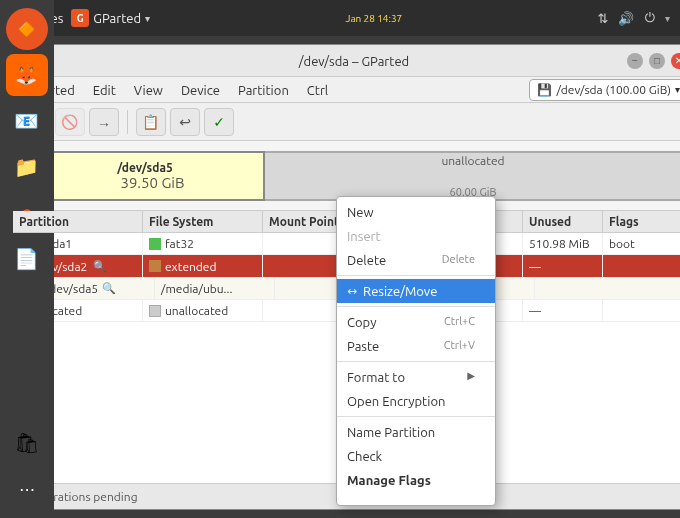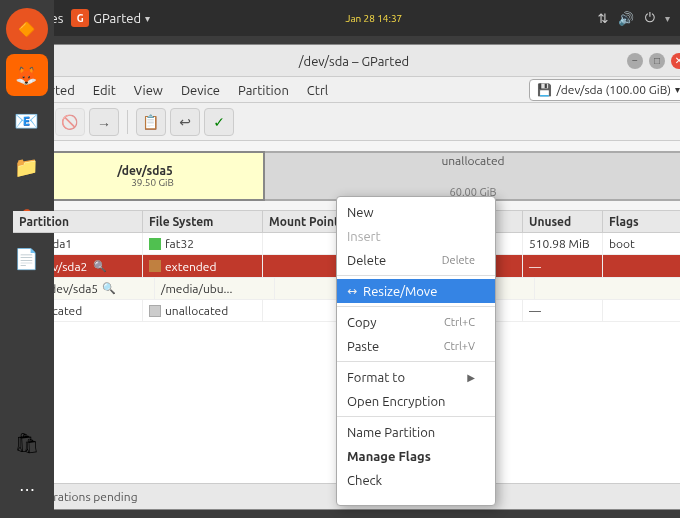--- a/index.html
+++ b/index.html
@@ -219,21 +219,20 @@
       min-width: 160px;
       z-index: 100;
       padding: 3px 0;
     }
     .ctx-item {
       padding: 5px 20px 5px 10px;
       font-size: 13px;
       color: #333;
       cursor: pointer;
       display: flex;
-      align-items: center;
       justify-content: space-between;
       gap: 8px;
     }
     .ctx-item.highlighted { background: #3584e4; color: white; }
     .ctx-item.disabled { color: #aaa; cursor: default; }
     .ctx-separator { height: 1px; background: #ddd; margin: 3px 0; }
     .ctx-shortcut { font-size: 11px; color: #888; }
     .ctx-arrow { font-size: 10px; color: #666; }
 
     
@@ -374,21 +373,21 @@
           <span>↩</span>
         </button>
         <button class="toolbar-btn" style="color:green;">
           <span>✓</span>
         </button>
       </div>
 
       <div class="disk-visual">
         <div class="disk-partition-sda5">
           <span style="font-size:12px;font-weight:bold;">/dev/sda5</span>
-          <span style="font-size:10px;color:#555;margin-left:15px;">39.50 GiB</span>
+          <span style="font-size:15px;color:#555;margin-left:15px;">39.50 GiB</span>
         </div>
         <div class="disk-unallocated">
           <span style="font-size:12px;color:#555;">unallocated</span>
           <span style="font-size:11px;color:#777;margin-top:19px;">60.00 GiB</span>
         </div>
       </div>
 
       <div class="partition-table">
         <div class="table-header">
           <div class="table-col-header">Partition</div>
@@ -485,22 +484,22 @@
     <span class="ctx-arrow">▶</span>
   </div>
   <div class="ctx-item">
     <span>Open Encryption</span>
   </div>
   <div class="ctx-separator"></div>
   <div class="ctx-item">
     <span>Name Partition</span>
   </div>
   <div class="ctx-item">
+    <span>Check</span>
+  </div>
+  <div class="ctx-item">
     <span style="font-weight:bold;">Manage Flags</span>
   </div>
   <div class="ctx-item">
-    <span>Check</span>
-  </div>
-  <div class="ctx-item">
     
   </div>
 
 </div>
 
 </body></html>

